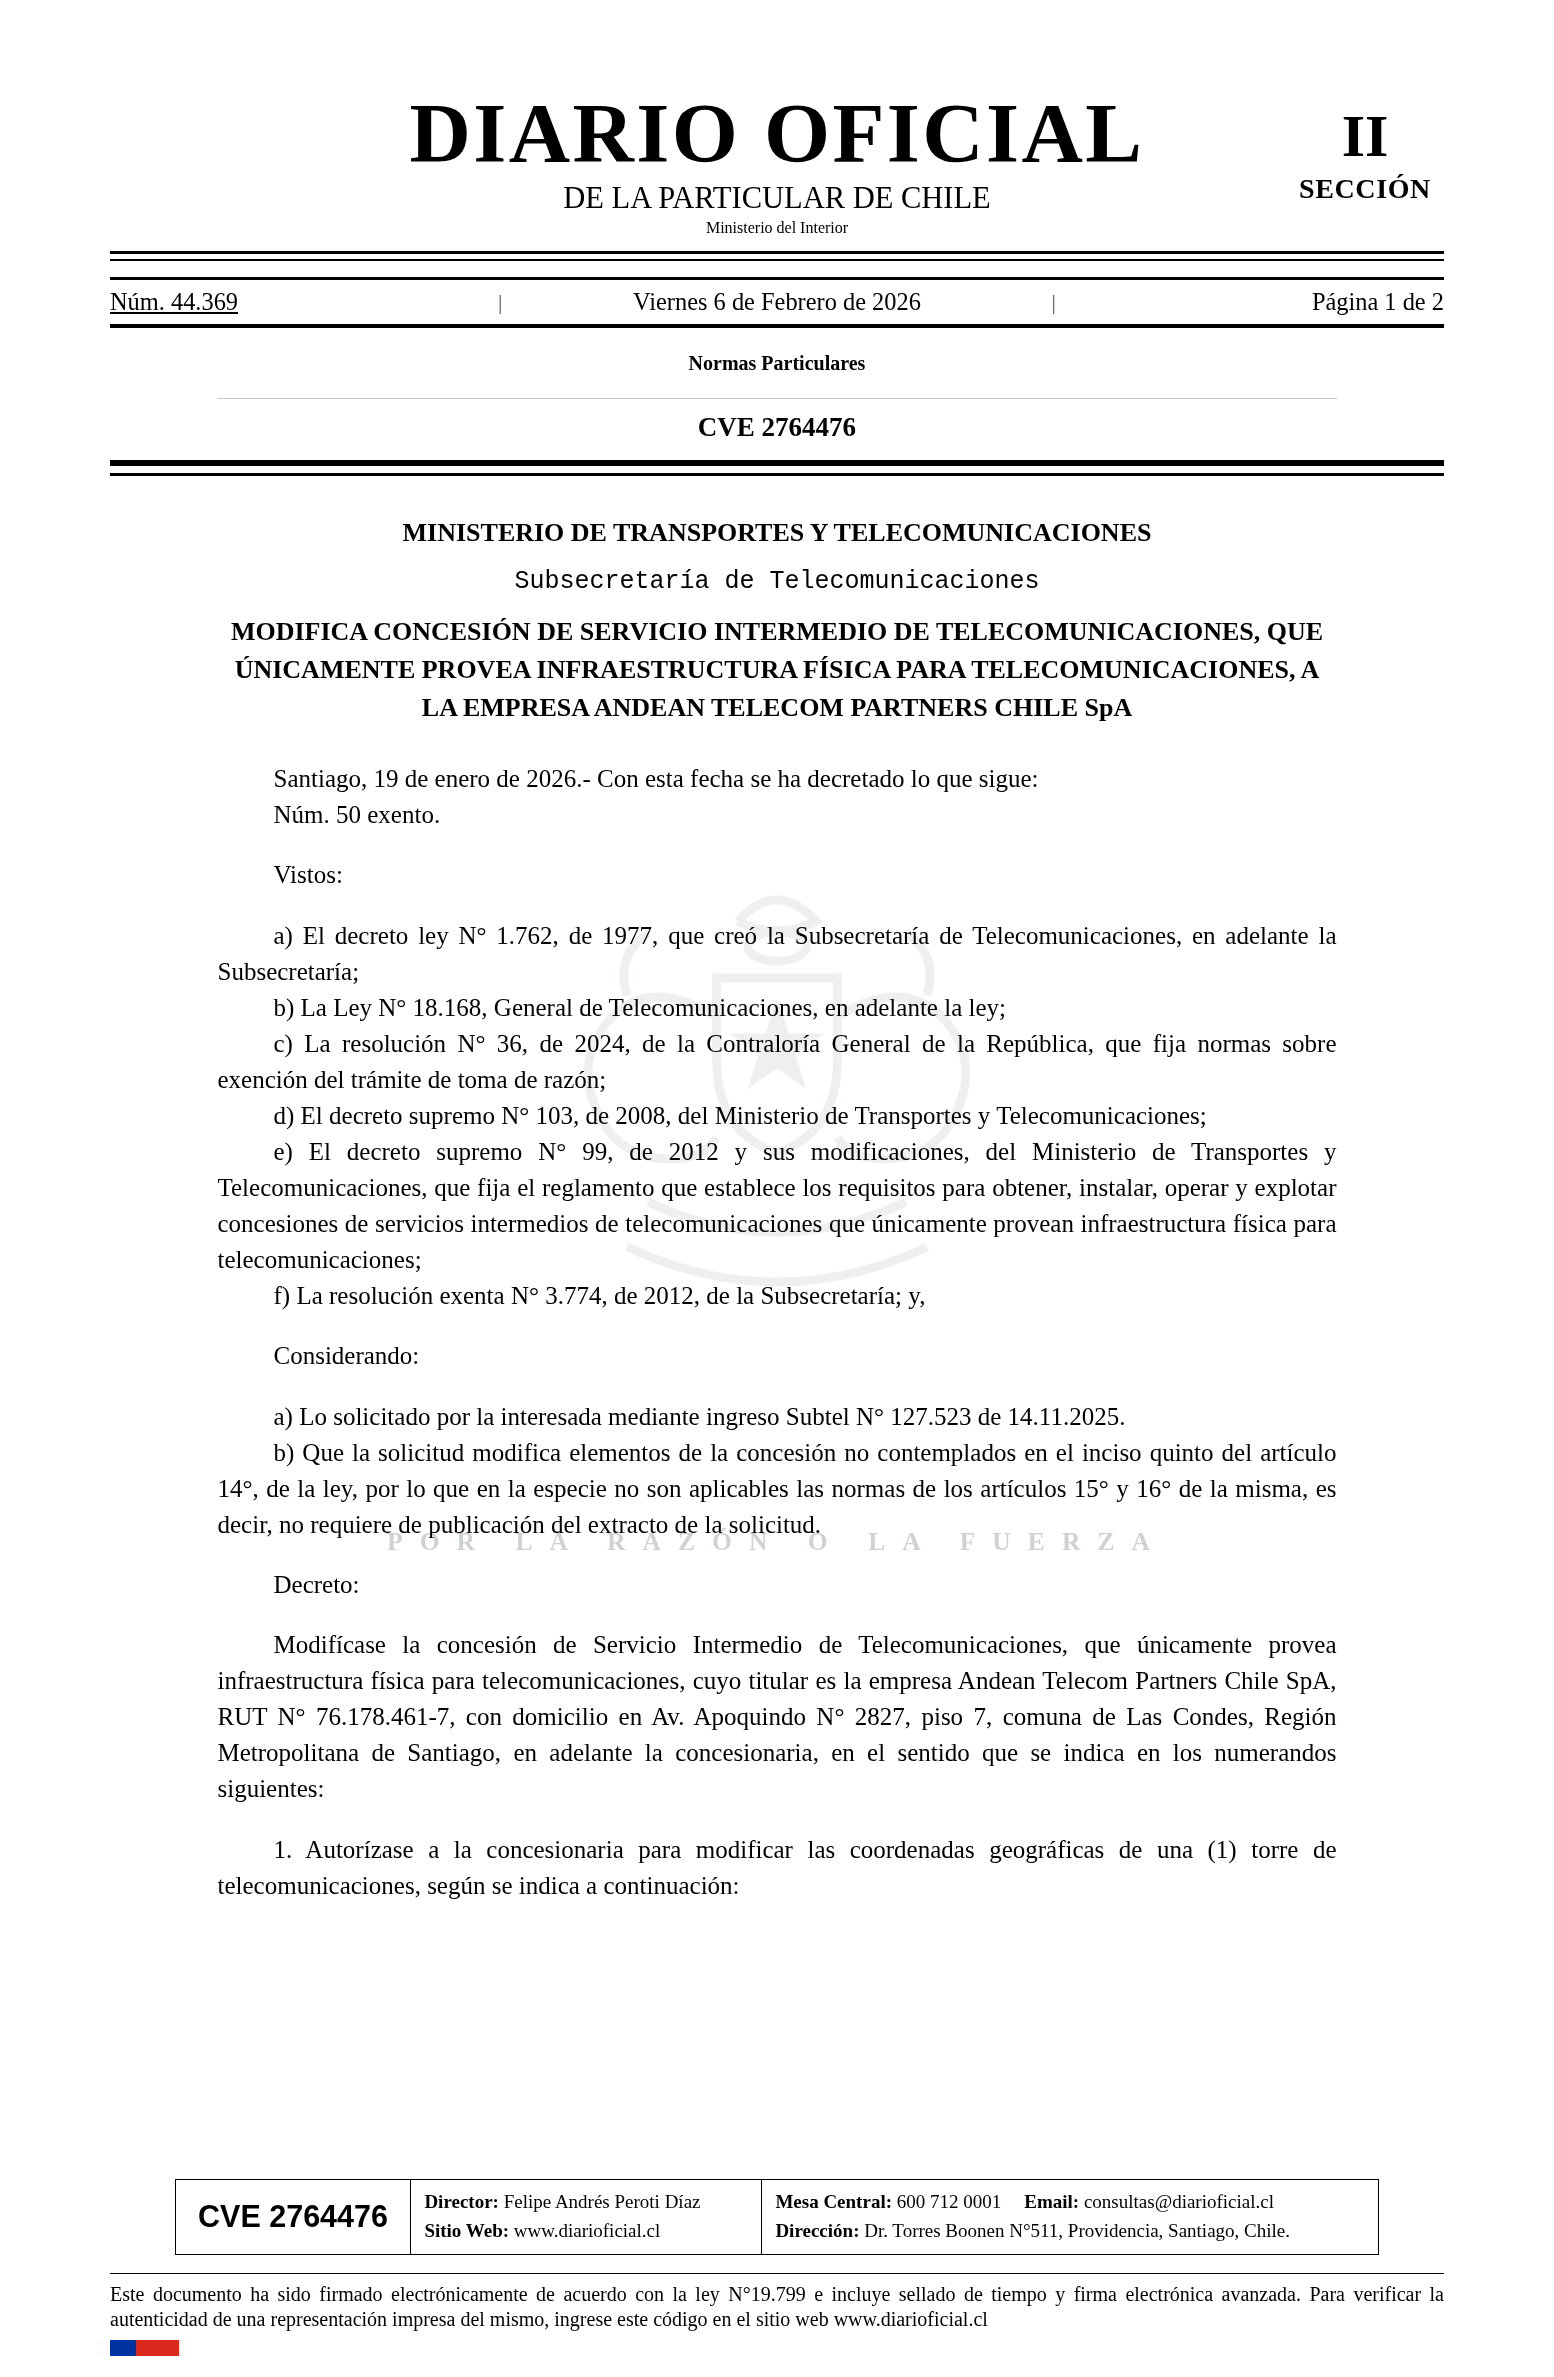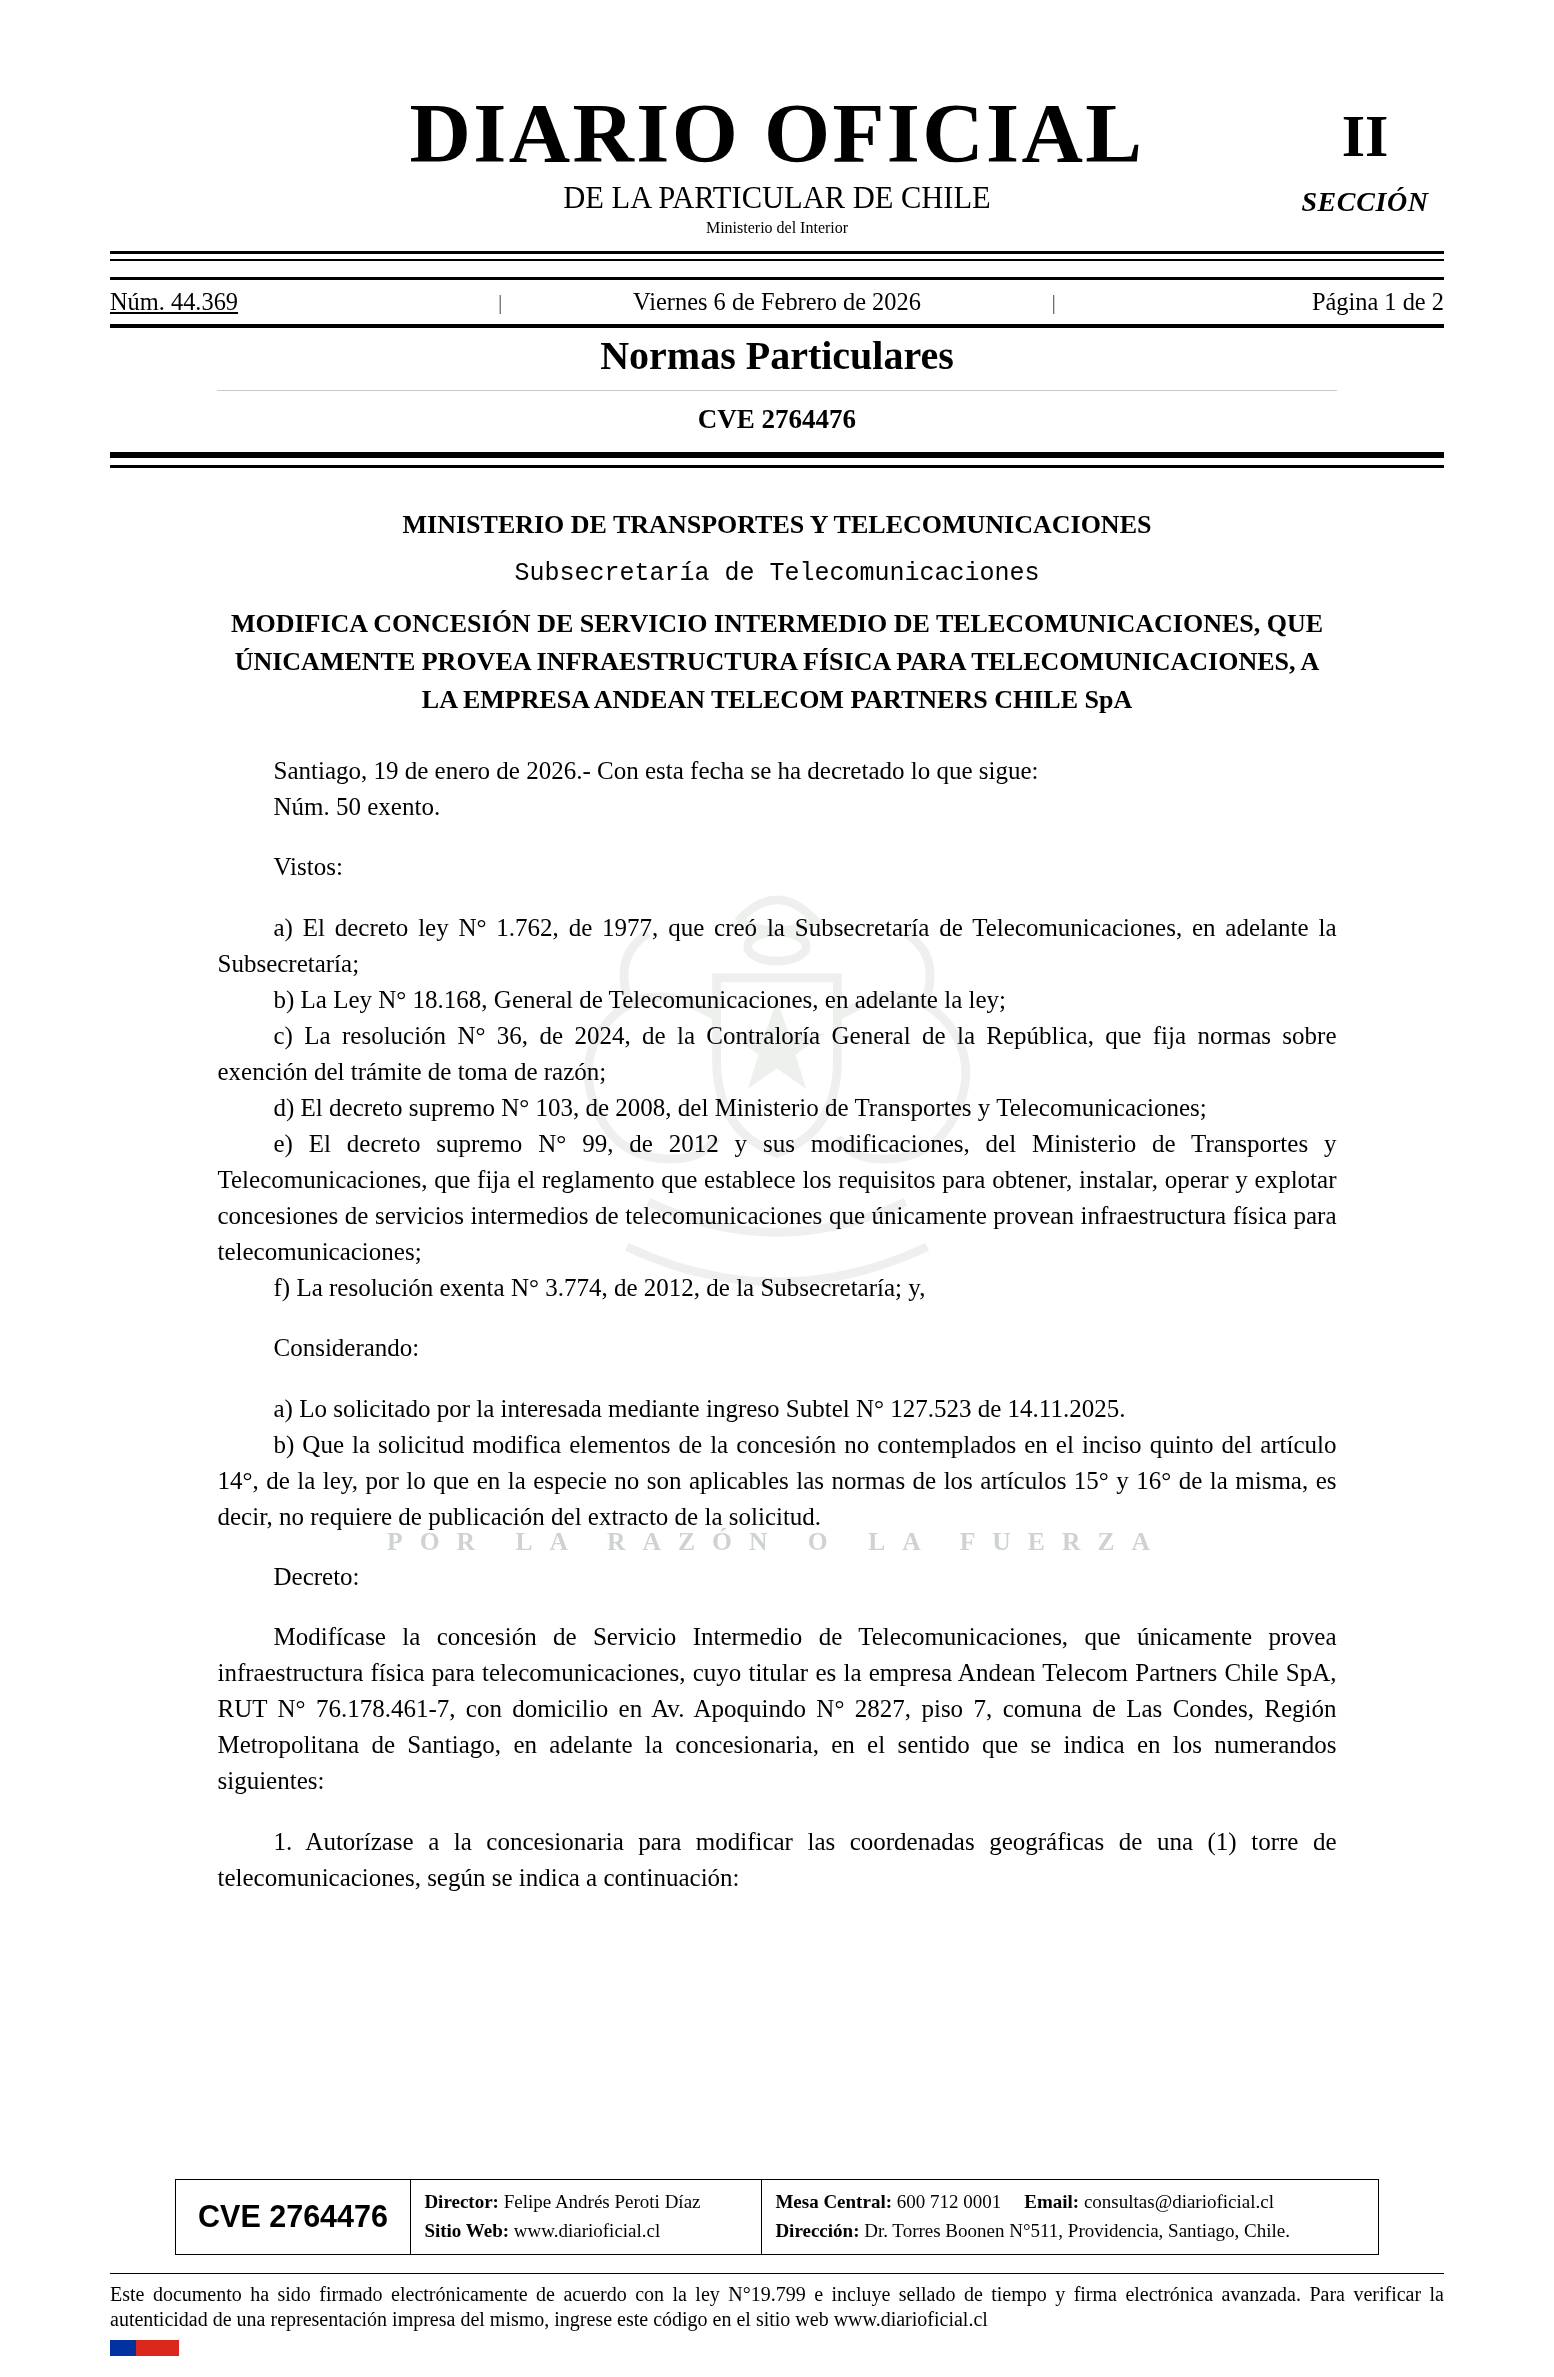--- a/index.html
+++ b/index.html
@@ -27,38 +27,38 @@
   
   .content { position: relative; z-index: 1; padding: 91px 110px 0 110px; }
 
   
   .masthead { position: relative; text-align: center; }
   .masthead-title { font-size: 85px; line-height: 85px; font-weight: bold; letter-spacing: 2.4px; }
   .masthead-sub { font-size: 30.5px; line-height: 34px; margin-top: 4.9px; }
   .masthead-ministry { font-size: 16px; line-height: 25px; margin-top: 0; }
   .section-block { position: absolute; right: 0; top: 8.5px; text-align: center; width: 158px; }
   .section-number { font-size: 60px; line-height: 73px; font-weight: bold; }
-  .section-label { font-size: 28px; font-weight: bold; margin-top: 13px; letter-spacing: 0.6px; font-style: italic; }
+  .section-label { font-size: 28px; font-weight: bold; margin-top: 0; letter-spacing: 0.6px; }
 
   
   .rule-double { margin-top: 11px; height: 9.8px; border-top: 3px solid #000; border-bottom: 2.4px solid #000; }
   .rule-medium { margin-top: 16px; border-top: 3px solid #000; }
   .rule-thick  { border-top: 4.3px solid #000; }
   .rule-light  { margin: 16px 107px 0 107px; border-top: 1.2px solid #c9c9c9; }
   .rule-heavy  { margin-top: 18.3px; height: 16px; border-top: 6.7px solid #000; border-bottom: 3px solid #000; }
 
   .banner { margin-top: 16px; text-align: center; font-weight: bold; font-size: 29px; line-height: 34px; }
 
   .meta-row { display: flex; align-items: center; padding: 7.3px 0 8.5px 0; font-size: 24.4px; line-height: 29px; }
   .meta-issue { flex: 1; text-align: left; text-decoration: underline; }
   .meta-date  { flex: 1.4; text-align: center; }
   .meta-page  { flex: 1; text-align: right; }
   .meta-sep   { width: 24.4px; text-align: center; color: #555; font-size: 22px; }
 
-  .section-heading { margin-top: 9px; text-align: center; font-weight: bold; font-size: 40px; line-height: 37px; }
+  .section-heading { margin-top: 17px; text-align: center; font-weight: bold; font-size: 20px; line-height: 37px; }
   .cve-heading { margin-top: 12.2px; text-align: center; font-weight: bold; font-size: 27px; line-height: 30.5px; }
 
   
   .doc-body { width: 1119px; margin: 39px auto 0 auto; font-size: 25px; line-height: 36px; }
   .doc-ministry { text-align: center; font-weight: bold; font-size: 26px; line-height: 36px; }
   .doc-subsec { text-align: center; margin-top: 12.2px; font-family: Liberation Mono, monospace; }
   .doc-title { margin-top: 13.4px; text-align: center; font-weight: bold; font-size: 26px; line-height: 38px; }
   .para { text-align: justify; text-indent: 56px; }
   .intro-first { margin-top: 34px; }
   .gap { margin-top: 24.4px; }

